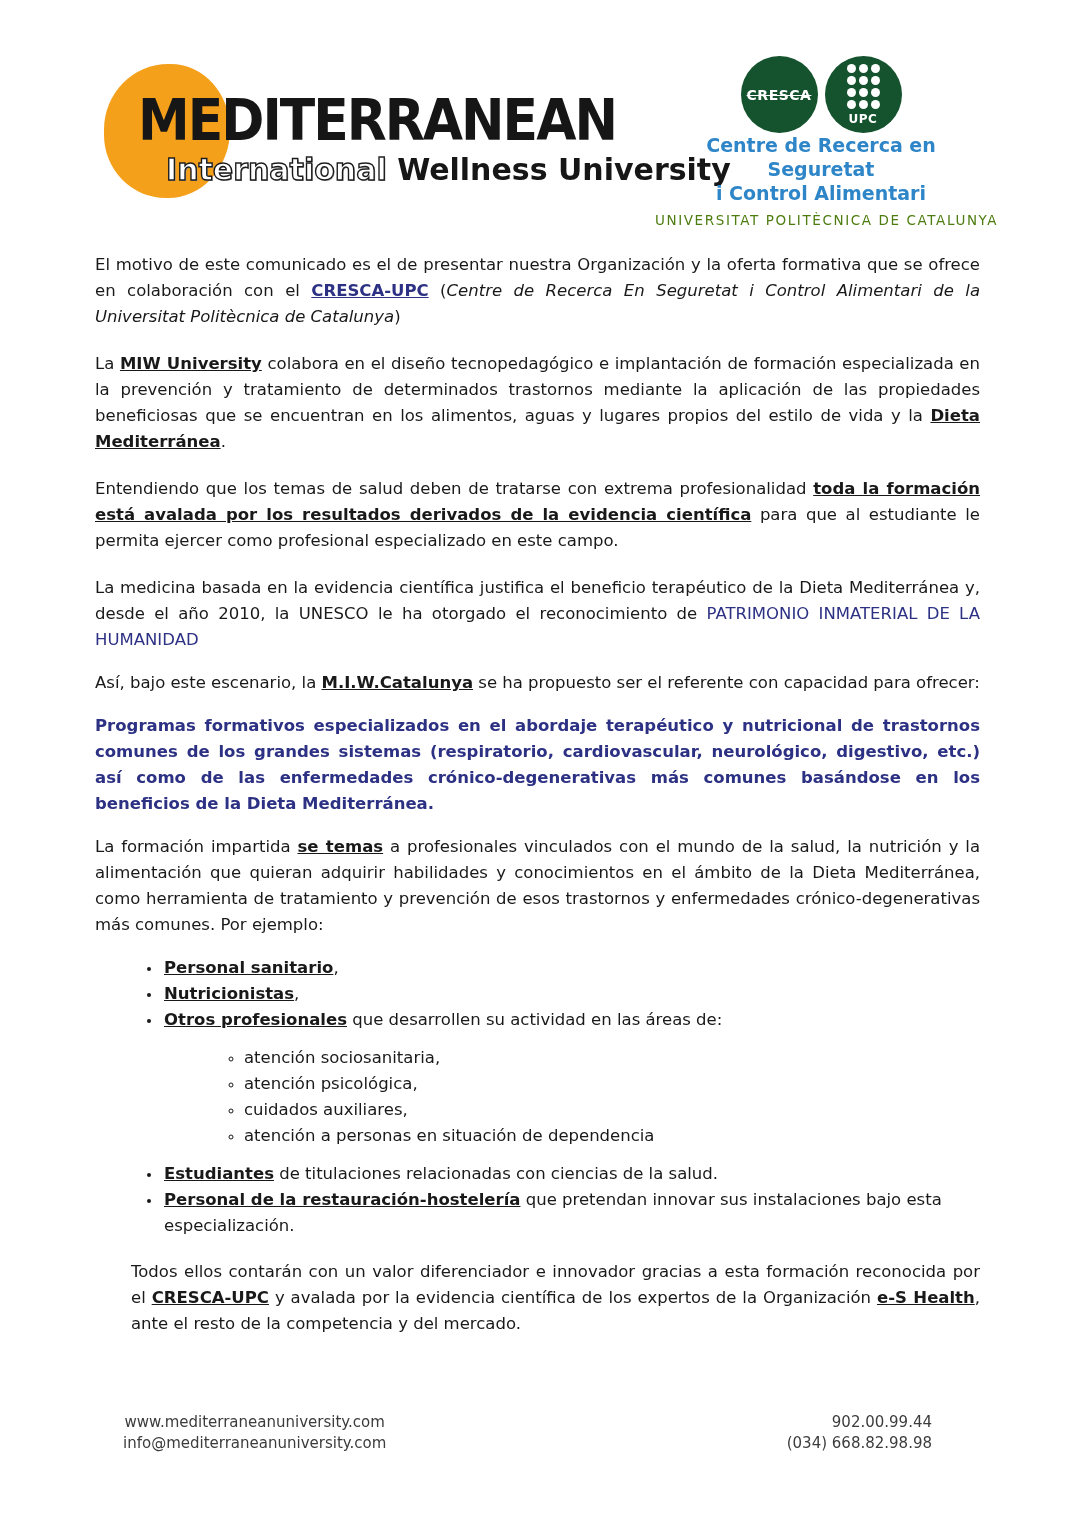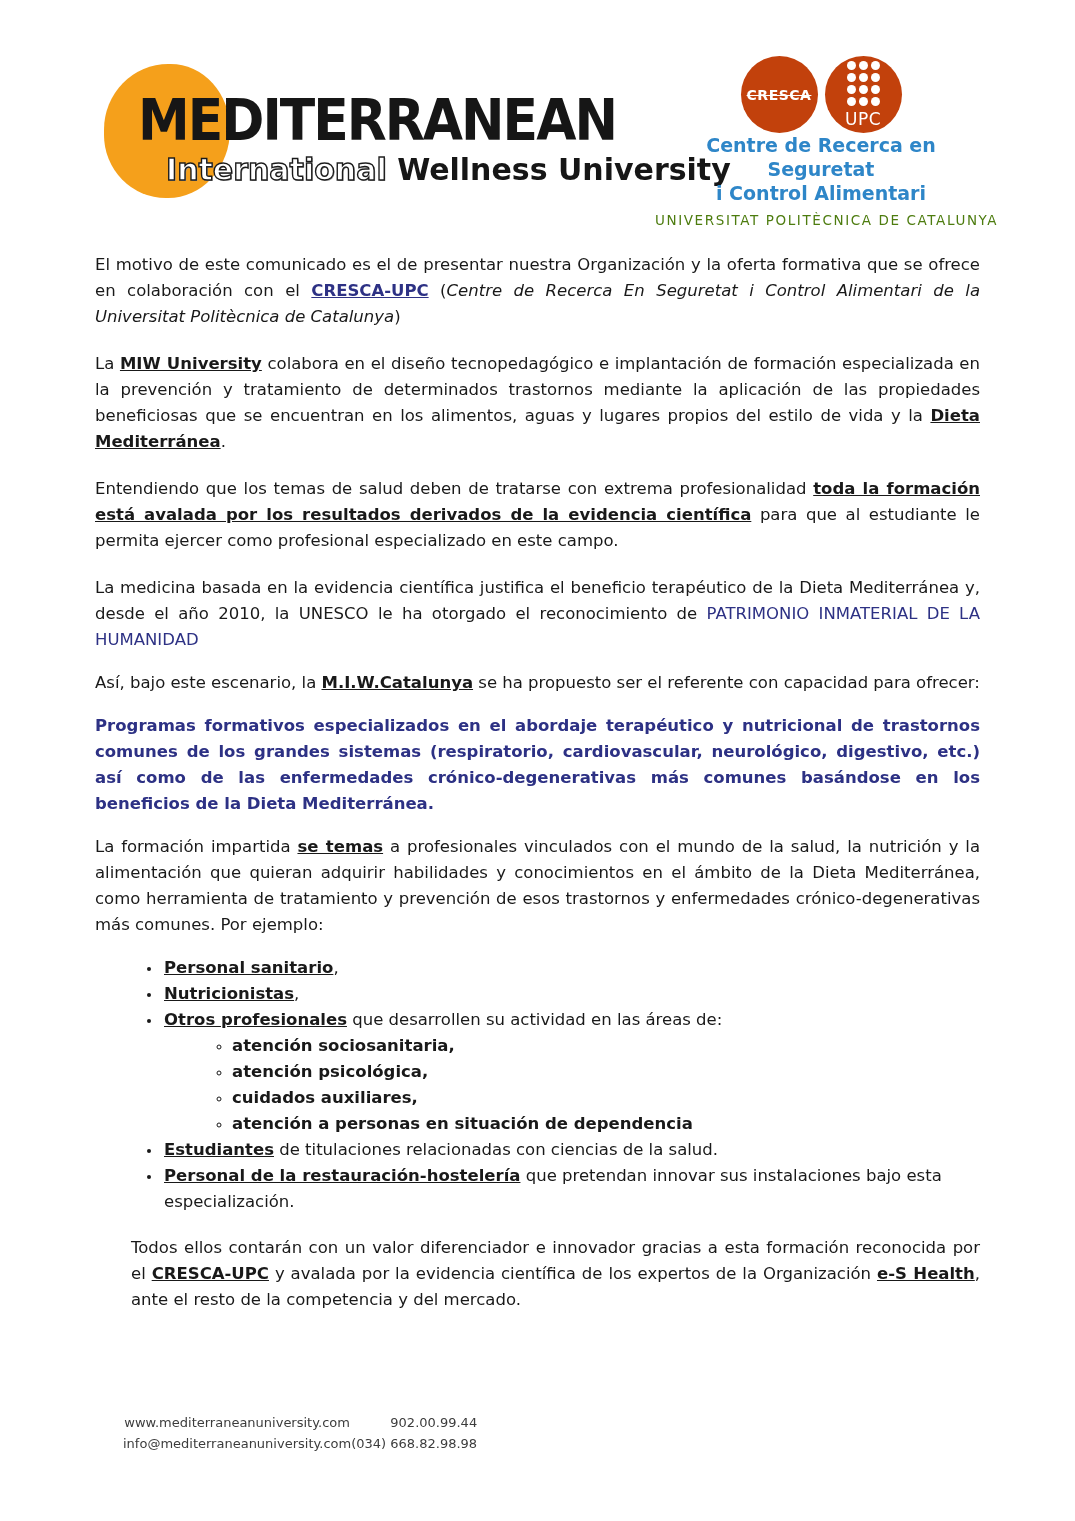--- a/index.html
+++ b/index.html
@@ -42,27 +42,27 @@
   .miw-subtitle .outline {
     color: #ffffff;
     -webkit-text-stroke: 1.4px #1a1a1a;
     text-shadow: 1px 1px 0 #9a9a9a;
   }
 
   .cresca-logo { position: absolute; right: 88px; top: 56px; width: 332px; text-align: center; }
   .cresca-circles { display: flex; justify-content: center; gap: 7px; }
   .circle {
     width: 77px; height: 77px; border-radius: 50%;
-    background: #c2410c; color: #ffffff;
+    background: #14532d; color: #ffffff;
     display: flex; flex-direction: column; align-items: center; justify-content: center;
   }
   .circle.cresca span { font-size: 14px; font-weight: bold; letter-spacing: 0.5px; text-decoration: line-through; text-decoration-thickness: 1px; }
   .upc-dots { display: grid; grid-template-columns: repeat(3, 9px); grid-gap: 3px; margin-bottom: 3px; }
   .upc-dots i { width: 9px; height: 9px; border-radius: 50%; background: #ffffff; }
-  .circle.upc span { font-size: 17px; font-weight: normal; letter-spacing: 0.5px; }
+  .circle.upc span { font-size: 12px; font-weight: bold; letter-spacing: 0.5px; }
   .cresca-name { margin-top: 0; font-size: 19px; font-weight: bold; color: #2E86C8; line-height: 24px; }
   .cresca-univ { margin-top: 7px; font-size: 13.5px; letter-spacing: 1.6px; color: #4d7c0f; white-space: nowrap; }
 
   
   .content {
     padding: 0 95px;
     font-size: 16.5px;
     line-height: 26px;
     text-align: justify;
     color: #191919;
@@ -70,30 +70,30 @@
   .content p { margin-bottom: 17px; }
   .content p.gap-lg { margin-bottom: 21px; }
   b { font-weight: bold; text-decoration: underline; }
   i { font-style: italic; }
   .navy { color: #2D3184; }
   .bu { font-weight: bold; text-decoration: underline; }
   .highlight { font-weight: bold; color: #2D3184; }
 
   ul.bullets { list-style: disc; padding-left: 67px; margin: 0 0 20px 0; line-height: 26px; text-align: left; }
   ul.bullets > li { padding-left: 2px; }
-  ul.sub { list-style: circle; padding-left: 68px; margin: 0; font-weight: bold; }
+  ul.sub { list-style: circle; padding-left: 68px; margin: 12px; }
   li::marker { font-size: 0.85em; }
 
   .p-final { margin-left: 36px; }
 
   
   .footer {
-    position: absolute; top: 1412px; left: 95px; right: 103px;
-    display: flex; justify-content: flex-start;
-    font-size: 13px; line-height: 21px; color: #3c3c3c;
+    position: absolute; top: 1412px; left: 95px; right: 83px;
+    display: flex; justify-content: space-between;
+    font-size: 15px; line-height: 21px; color: #3c3c3c;
   }
   .footer .left { margin-left: 28px; text-align: center; }
   .footer .right { margin-right: 60px; text-align: right; }
 </style>
 </head>
 <body>
 
 <div class="page">
 
   <div class="header">

